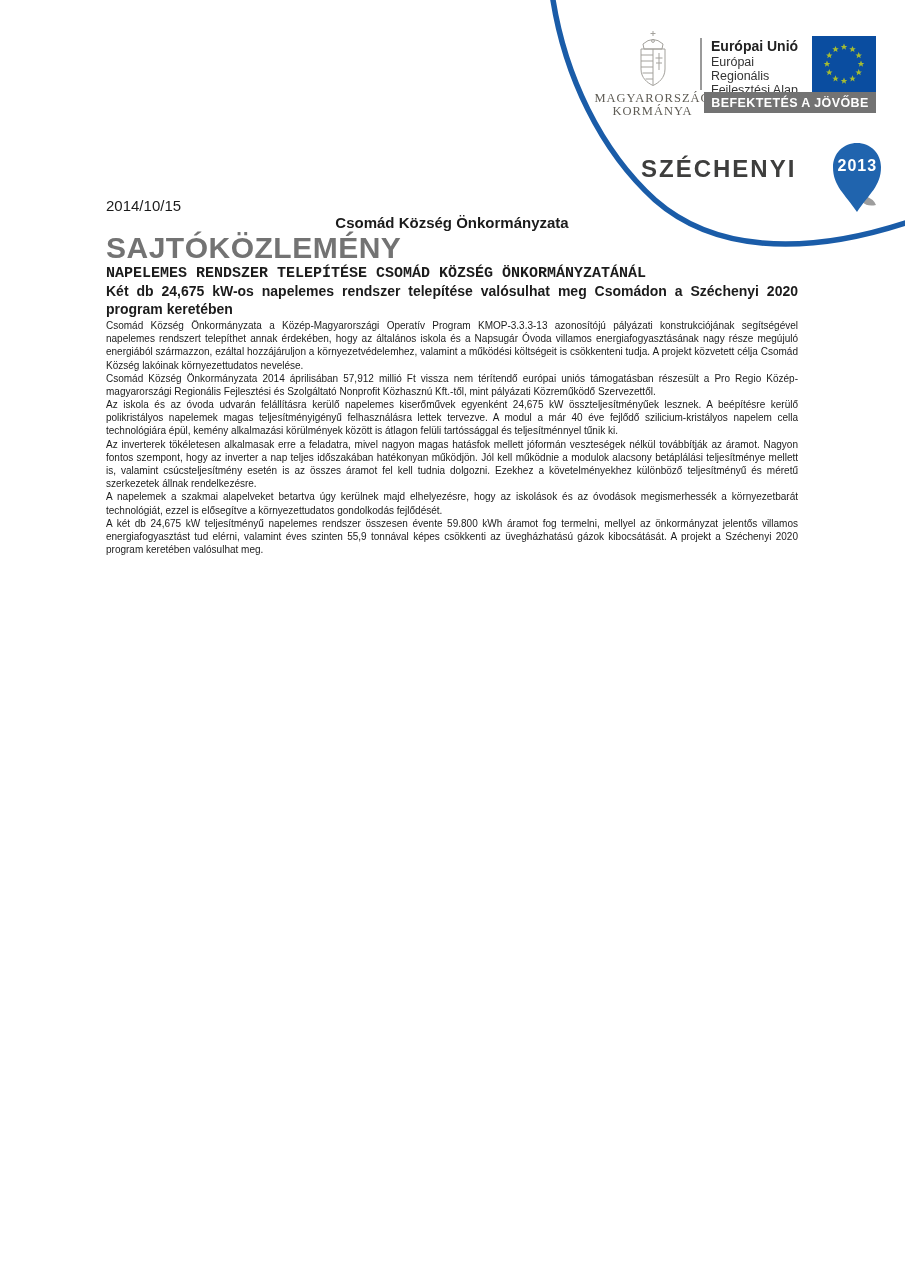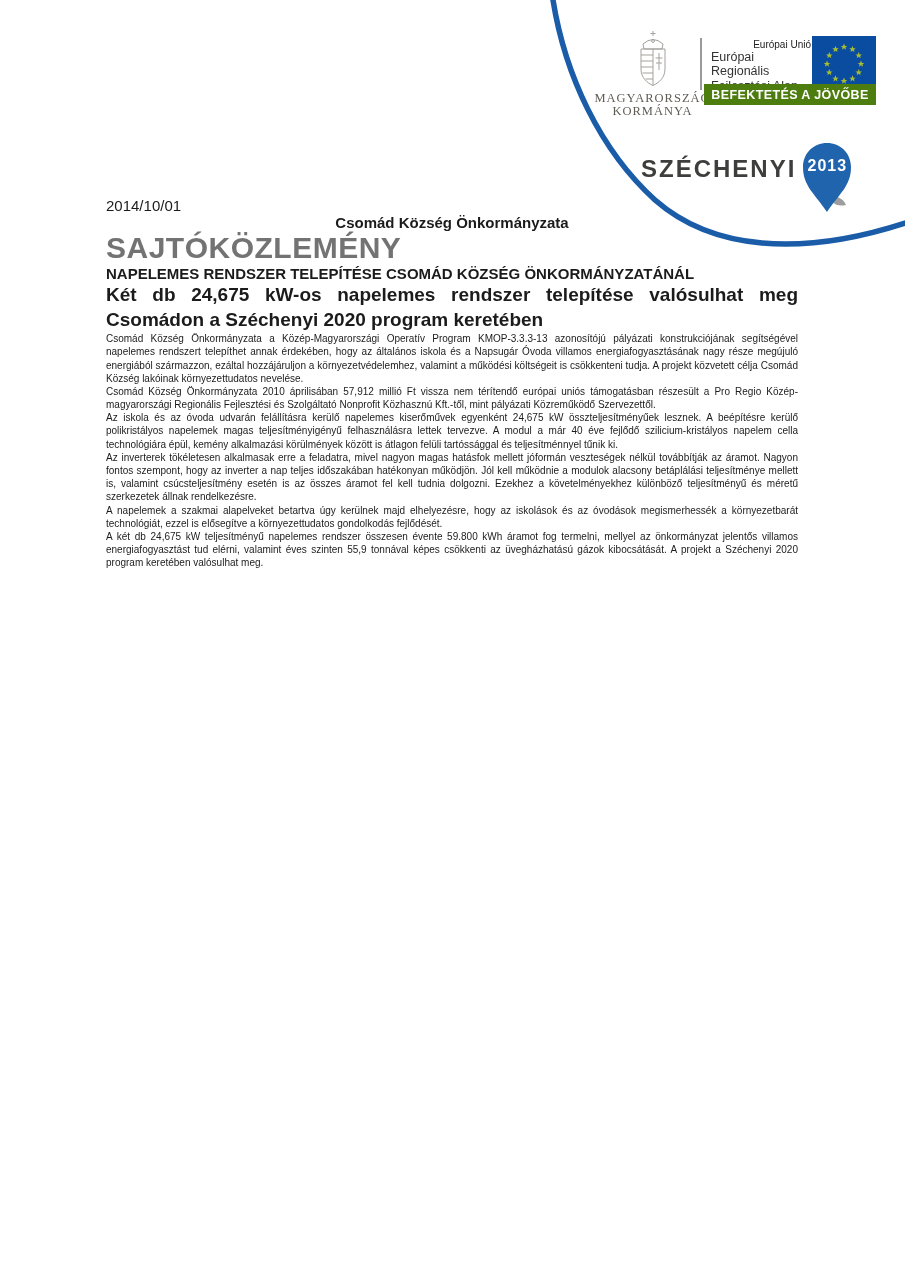--- a/index.html
+++ b/index.html
@@ -20,53 +20,53 @@
   .gov-name{
     font-family:"Liberation Serif", serif;
     color:#5f5c55;font-size:12.5px;line-height:1.05;letter-spacing:1px;
   }
   .gov-name span{display:block;}
 
   
   .eu-block{position:absolute;left:700px;top:36px;width:180px;}
   .eu-sep{position:absolute;left:0;top:2px;width:1.5px;height:52px;background:#9a9a9a;}
   .eu-text{position:absolute;left:11px;top:3px;width:100px;font-size:12.5px;line-height:1.13;color:#333;}
-  .eu-text .b{font-weight:normal;font-size:10px;color:#222;text-align:right;}
+  .eu-text .b{font-weight:bold;font-size:14px;color:#222;}
   .eu-flag{position:absolute;left:112px;top:0px;display:block;}
   .eu-banner{
-    position:absolute;left:4px;top:48px;width:172px;height:21px;
-    background:#4d7c0f;color:#ffffff;font-weight:bold;font-size:12.5px;
+    position:absolute;left:4px;top:56px;width:172px;height:21px;
+    background:#737373;color:#ffffff;font-weight:bold;font-size:12.5px;
     display:flex;align-items:center;justify-content:center;letter-spacing:0.4px;
   }
 
   
-  .szechenyi{position:absolute;left:641px;top:141px;display:flex;align-items:flex-start;}
+  .szechenyi{position:absolute;left:641px;top:141px;display:flex;align-items:flex-start;gap:30px;}
   .sz-name{
     margin-top:14px;margin-right:5px;
     font-weight:bold;font-size:24px;letter-spacing:2px;color:#3e3e3d;
   }
   .pin{position:relative;width:52px;height:72px;}
   .pin svg{position:absolute;left:0;top:0;}
   .pin-year{
     position:absolute;left:0;top:16px;width:52px;text-align:center;
     color:#ffffff;font-size:16px;font-weight:600;letter-spacing:1px;
   }
 
   
   .content{position:absolute;left:106px;top:197px;width:692px;}
   .content p,.content h1,.content h2{margin:0;padding:0;}
   .doc-date{font-size:15px;margin:0 0 13px 0;}
   .doc-org{font-size:15px;font-weight:bold;margin:0 0 41px 0;text-align:center;}
   .doc-title{
     font-size:30px;font-weight:bold;color:#737373;letter-spacing:0.5px;
     margin:0 0 10px 0;
   }
-  .doc-subtitle{font-size:15px;font-weight:bold;margin:0 0 13px 0;}
+  .doc-subtitle{font-size:15px;font-weight:bold;margin:0 0 13px 0;font-family:Liberation Mono, monospace;}
   .doc-lead{
-    font-size:19px;font-weight:bold;line-height:1.32;text-align:justify;
+    font-size:14px;font-weight:bold;line-height:1.32;text-align:justify;
     margin:0 0 38px 0;
   }
   .body-p{
     font-size:10px;line-height:1.32;text-align:justify;
     margin:0 0 9px 0;
   }
 </style>
 </head>
 <body>
 
@@ -127,26 +127,26 @@
     <div class="pin">
       <svg width="52" height="72" viewBox="0 0 52 72">
         <path d="M34 55 q9 3 11 9 q-9 2 -13.5 -3 z" fill="#9d9d9d"></path>
         <path d="M26 71 C14 53 2 45 2 26 C2 12.2 12.7 2 26 2 C39.3 2 50 12.2 50 26 C50 45 38 53 26 71 Z" fill="#2064AE"></path>
       </svg>
       <span class="pin-year">2013</span>
     </div>
   </div>
 
   <div class="content">
-    <p class="doc-date">2014/10/01</p>
+    <p class="doc-date">2014/10/15</p>
     <p class="doc-org">Csomád Község Önkormányzata</p>
     <h1 class="doc-title">SAJTÓKÖZLEMÉNY</h1>
     <h2 class="doc-subtitle">NAPELEMES RENDSZER TELEPÍTÉSE CSOMÁD KÖZSÉG ÖNKORMÁNYZATÁNÁL</h2>
     <p class="doc-lead">Két db 24,675 kW-os napelemes rendszer telepítése valósulhat meg Csomádon a Széchenyi 2020 program keretében</p>
     <p class="body-p">Csomád Község Önkormányzata a Közép-Magyarországi Operatív Program KMOP-3.3.3-13 azonosítójú pályázati konstrukciójának segítségével napelemes rendszert telepíthet annak érdekében, hogy az általános iskola és a Napsugár Óvoda villamos energiafogyasztásának nagy része megújuló energiából származzon, ezáltal hozzájáruljon a környezetvédelemhez, valamint a működési költségeit is csökkenteni tudja. A projekt közvetett célja Csomád Község lakóinak környezettudatos nevelése.</p>
-    <p class="body-p">Csomád Község Önkormányzata 2010 áprilisában 57,912 millió Ft vissza nem térítendő európai uniós támogatásban részesült a Pro Regio Közép-magyarországi Regionális Fejlesztési és Szolgáltató Nonprofit Közhasznú Kft.-től, mint pályázati Közreműködő Szervezettől.</p>
+    <p class="body-p">Csomád Község Önkormányzata 2014 áprilisában 57,912 millió Ft vissza nem térítendő európai uniós támogatásban részesült a Pro Regio Közép-magyarországi Regionális Fejlesztési és Szolgáltató Nonprofit Közhasznú Kft.-től, mint pályázati Közreműködő Szervezettől.</p>
     <p class="body-p">Az iskola és az óvoda udvarán felállításra kerülő napelemes kiserőművek egyenként 24,675 kW összteljesítményűek lesznek. A beépítésre kerülő polikristályos napelemek magas teljesítményigényű felhasználásra lettek tervezve. A modul a már 40 éve fejlődő szilicium-kristályos napelem cella technológiára épül, kemény alkalmazási körülmények között is átlagon felüli tartóssággal és teljesítménnyel tűnik ki.</p>
     <p class="body-p">Az inverterek tökéletesen alkalmasak erre a feladatra, mivel nagyon magas hatásfok mellett jóformán veszteségek nélkül továbbítják az áramot. Nagyon fontos szempont, hogy az inverter a nap teljes időszakában hatékonyan működjön. Jól kell működnie a modulok alacsony betáplálási teljesítménye mellett is, valamint csúcsteljesítmény esetén is az összes áramot fel kell tudnia dolgozni. Ezekhez a követelményekhez különböző teljesítményű és méretű szerkezetek állnak rendelkezésre.</p>
     <p class="body-p">A napelemek a szakmai alapelveket betartva úgy kerülnek majd elhelyezésre, hogy az iskolások és az óvodások megismerhessék a környezetbarát technológiát, ezzel is elősegítve a környezettudatos gondolkodás fejlődését.</p>
     <p class="body-p">A két db 24,675 kW teljesítményű napelemes rendszer összesen évente 59.800 kWh áramot fog termelni, mellyel az önkormányzat jelentős villamos energiafogyasztást tud elérni, valamint éves szinten 55,9 tonnával képes csökkenti az üvegházhatású gázok kibocsátását. A projekt a Széchenyi 2020 program keretében valósulhat meg.</p>
   </div>
 
 </div>
 
 </body></html>

